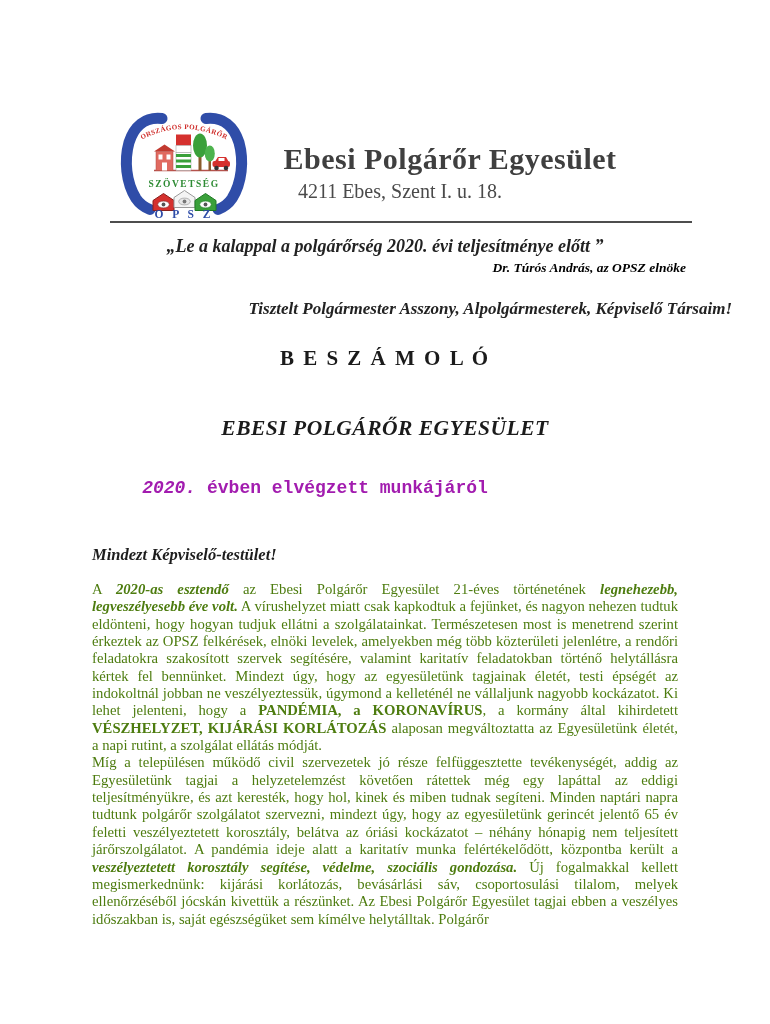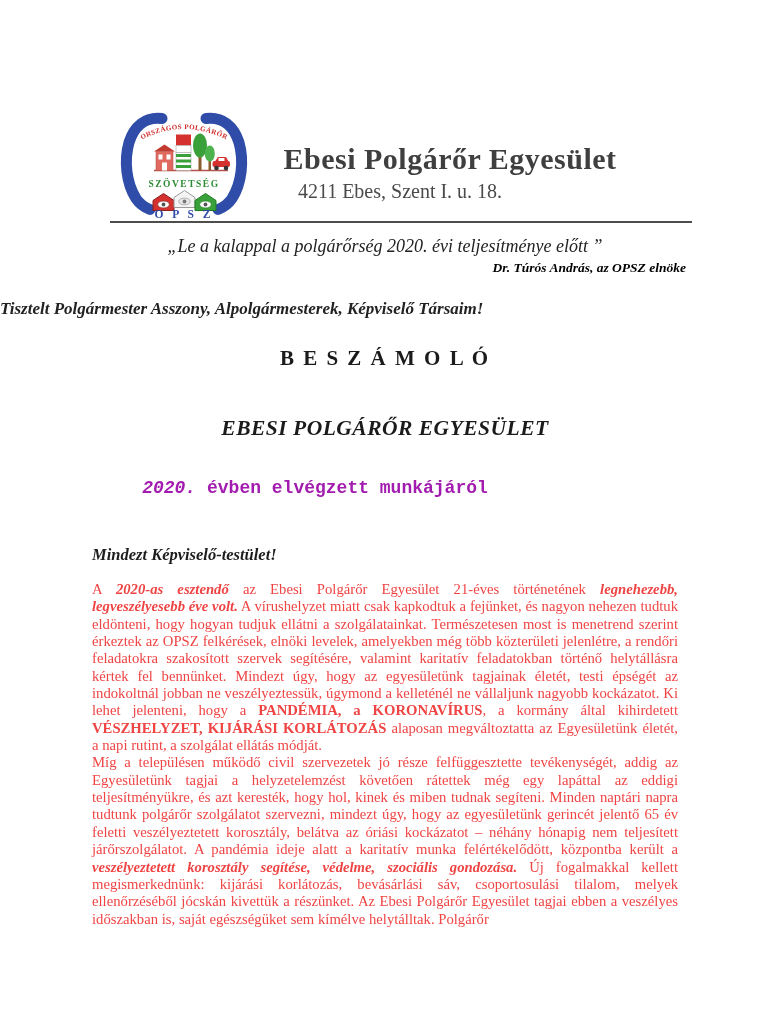--- a/index.html
+++ b/index.html
@@ -22,28 +22,28 @@
     position:absolute;left:250px;top:180px;width:300px;
     text-align:center;font-size:20px;color:#4a4a4a;white-space:nowrap;
   }
   .rule{
     position:absolute;left:110px;top:221px;width:582px;height:0;
     border-top:2px solid #4d4d4d;
   }
   
   .quote{
     position:absolute;left:0;top:236px;width:770px;text-align:center;
-    font-size:18px;font-weight:normal;font-style:italic;color:#222;
+    font-size:18px;font-weight:bold;font-style:italic;color:#222;
   }
   .quote-attr{
     position:absolute;left:300px;top:260px;width:386px;text-align:right;
     font-size:13.5px;font-weight:bold;font-style:italic;color:#000000;
   }
   .salutation{
-    position:absolute;left:0;top:299px;width:732px;text-align:left;
+    position:absolute;left:0;top:299px;width:732px;text-align:right;
     font-size:17px;font-weight:bold;font-style:italic;color:#222;
   }
   
   .title-main{
     position:absolute;left:0;top:346px;width:770px;text-align:center;
     font-size:21px;font-weight:bold;letter-spacing:2px;color:#1b1b1b;margin:0;
   }
   .title-org{
     position:absolute;left:0;top:416px;width:770px;text-align:center;
     font-size:21.5px;font-weight:bold;font-style:italic;letter-spacing:.5px;
@@ -54,21 +54,21 @@
     font-size:18px;font-weight:bold;color:#a21caf;margin:0;font-family:Liberation Mono, monospace;
   }
   .title-sub .bi{font-style:italic;}
   
   .greeting{
     position:absolute;left:92px;top:545px;
     font-size:16.5px;font-weight:bold;font-style:italic;color:#1d1d1d;
   }
   .paragraphs{
     position:absolute;left:92px;top:581px;width:586px;
-    font-size:14.7px;line-height:17.35px;text-align:justify;color:#ef4444;
+    font-size:14.7px;line-height:17.35px;text-align:justify;color:#4d7c0f;
   }
   .paragraphs p{margin:0;}
   .seg-b{font-weight:bold;}
   .seg-bi{font-weight:bold;font-style:italic;}
 </style>
 </head>
 <body>
 
 <div class="page">
 

